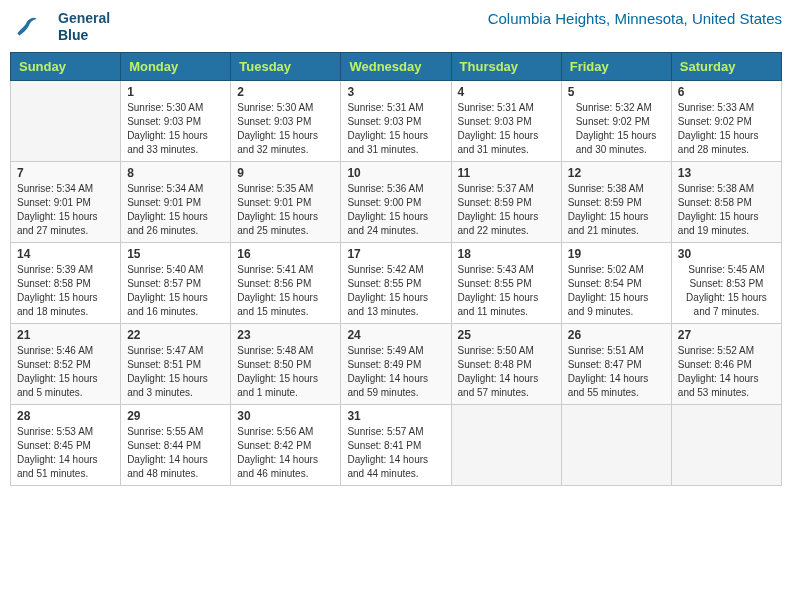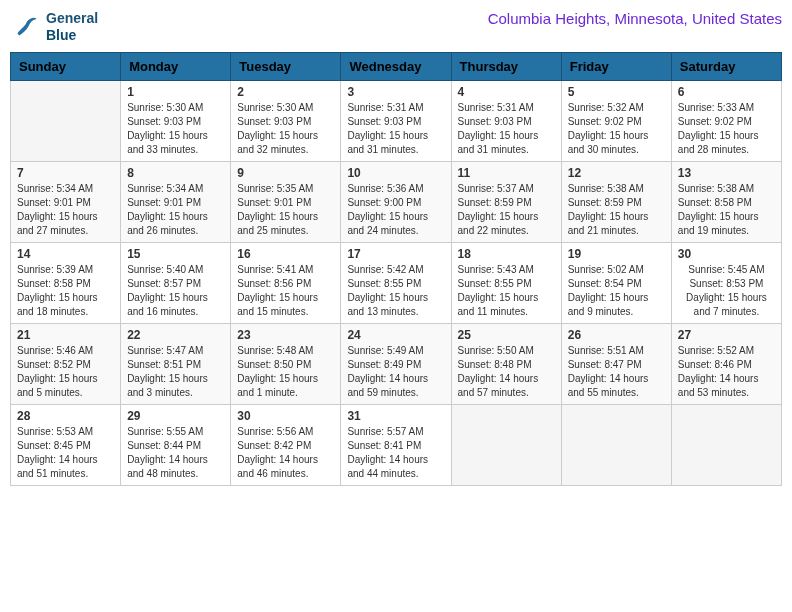--- a/index.html
+++ b/index.html
@@ -12,21 +12,21 @@
     }
     .header {
       display: flex;
       justify-content: space-between;
       align-items: flex-start;
       margin-bottom: 8px;
     }
     .logo {
       display: flex;
       align-items: center;
-      gap: 8px;
+      gap: 20px;
     }
     .logo-text {
       font-size: 14px;
       font-weight: bold;
       line-height: 1.2;
     }
     .logo-text span {
       color: #1a5276;
     }
     .logo-text .blue {
@@ -39,30 +39,30 @@
     .title-block {
       text-align: right;
     }
     .month-title {
       font-size: 36px;
       font-weight: bold;
       color: #1a1a2e;
     }
     .location {
       font-size: 15px;
-      color: #6d28d9;
+      color: #0369a1;
     }
     .calendar {
       width: 100%;
       border-collapse: collapse;
       border: 1px solid #ccc;
     }
     .calendar th {
       background-color: #2471a3;
-      color: #000000;
+      color: #bef264;
       font-size: 13px;
       font-weight: bold;
       padding: 6px 8px;
       text-align: left;
       border: 1px solid #1a5276;
     }
     .calendar td {
       vertical-align: top;
       padding: 4px 6px;
       font-size: 10px;
@@ -152,21 +152,21 @@
         </td>
         <td>
           <span class="day-num">4</span>
           <div class="info" style="white-space: pre-line;">Sunrise: 5:31 AM
 Sunset: 9:03 PM
 Daylight: 15 hours
 and 31 minutes.</div>
         </td>
         <td>
           <span class="day-num">5</span>
-          <div class="info" style="white-space: pre-line;">Sunrise: 5:32 AM
+          <div class="info" style="white-space: pre-line; margin-left: 8px;">Sunrise: 5:32 AM
 Sunset: 9:02 PM
 Daylight: 15 hours
 and 30 minutes.</div>
         </td>
         <td>
           <span class="day-num">6</span>
           <div class="info" style="white-space: pre-line;">Sunrise: 5:33 AM
 Sunset: 9:02 PM
 Daylight: 15 hours
 and 28 minutes.</div>

